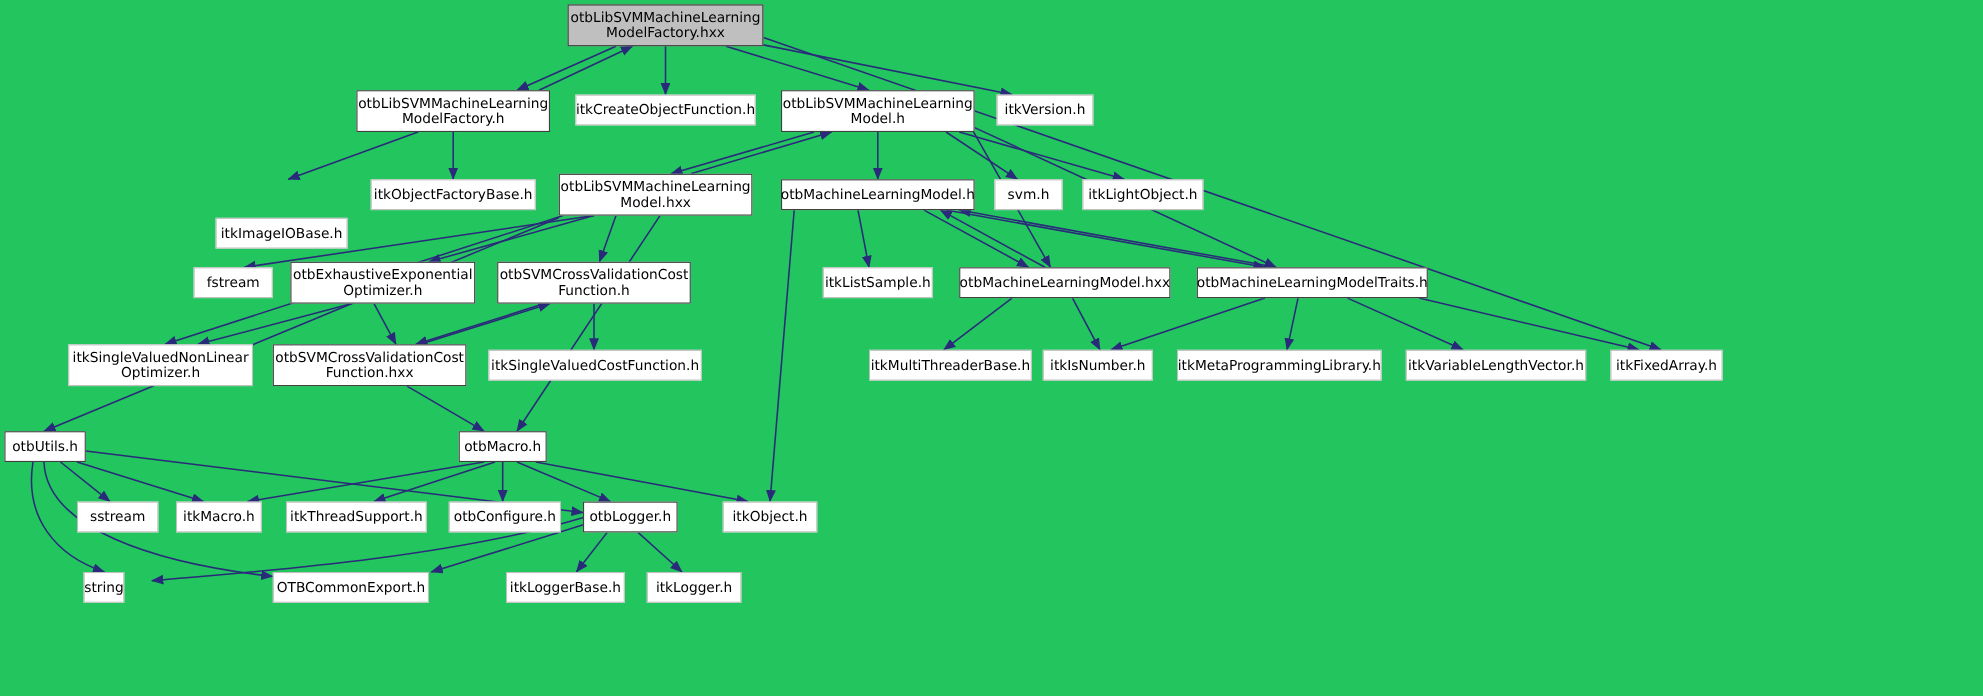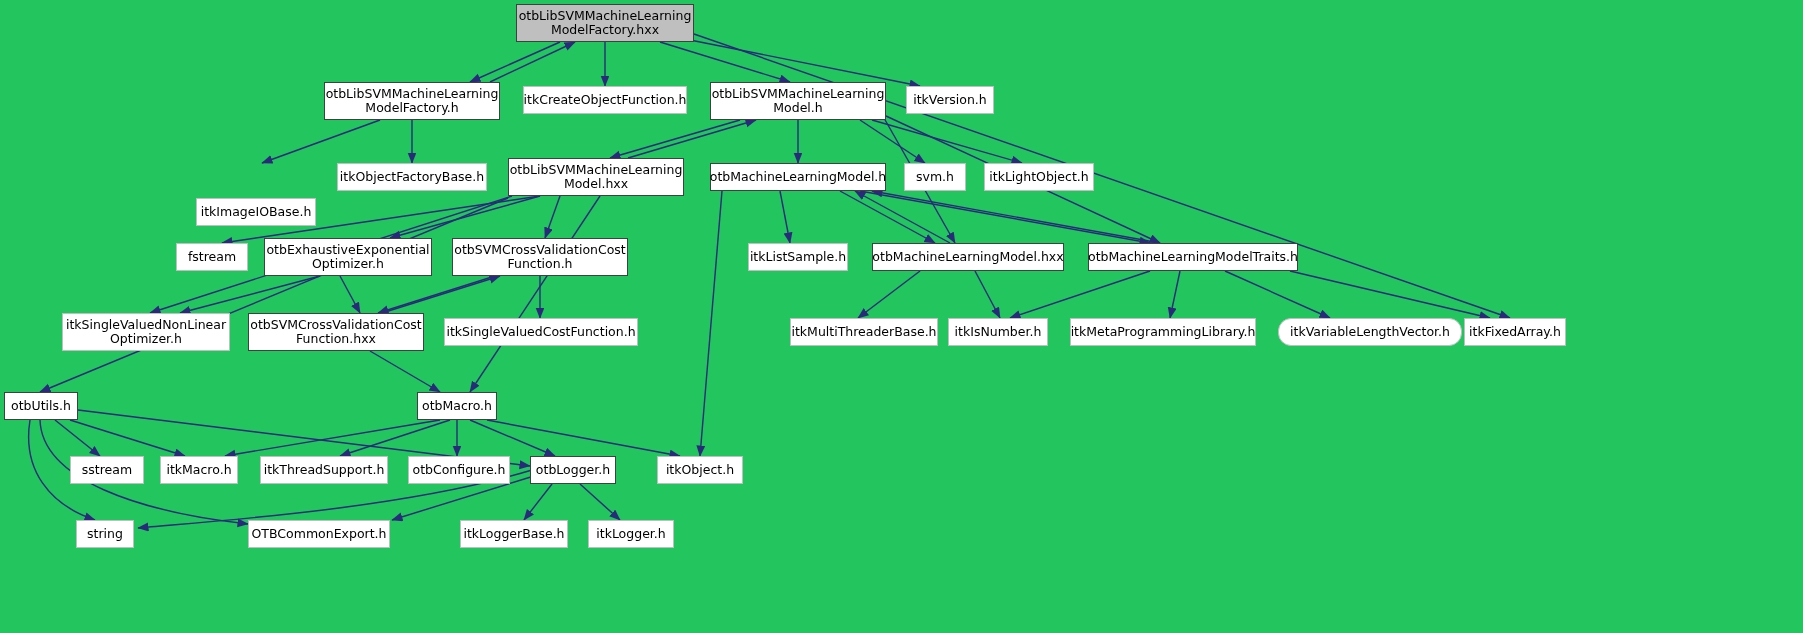--- a/index.html
+++ b/index.html
@@ -114,28 +114,28 @@
       <div class="node strong" style="left: 872px; top: 243px; width: 192px; height: 28px;">otbMachineLearningModel.hxx</div>
       <div class="node strong" style="left: 1088px; top: 243px; width: 210px; height: 28px;">otbMachineLearningModelTraits.h</div>
       <div class="node " style="left: 62px; top: 313px; width: 168px; height: 38px;">itkSingleValuedNonLinear
 Optimizer.h</div>
       <div class="node strong" style="left: 248px; top: 313px; width: 176px; height: 38px;">otbSVMCrossValidationCost
 Function.hxx</div>
       <div class="node " style="left: 444px; top: 318px; width: 194px; height: 28px;">itkSingleValuedCostFunction.h</div>
       <div class="node " style="left: 778px; top: 318px; width: 148px; height: 28px; margin-left: 12px;">itkMultiThreaderBase.h</div>
       <div class="node " style="left: 948px; top: 318px; width: 100px; height: 28px;">itkIsNumber.h</div>
       <div class="node " style="left: 1070px; top: 318px; width: 186px; height: 28px;">itkMetaProgrammingLibrary.h</div>
-      <div class="node " style="left: 1278px; top: 318px; width: 184px; height: 28px; border-radius: 13px;">itkVariableLengthVector.h</div>
+      <div class="node " style="left: 1278px; top: 318px; width: 164px; height: 28px;">itkVariableLengthVector.h</div>
       <div class="node " style="left: 1464px; top: 318px; width: 102px; height: 28px;">itkFixedArray.h</div>
       <div class="node strong" style="left: 4px; top: 392px; width: 74px; height: 28px;">otbUtils.h</div>
       <div class="node strong" style="left: 417px; top: 392px; width: 80px; height: 28px;">otbMacro.h</div>
       <div class="node " style="left: 70px; top: 456px; width: 74px; height: 28px;">sstream</div>
       <div class="node " style="left: 160px; top: 456px; width: 78px; height: 28px;">itkMacro.h</div>
       <div class="node " style="left: 260px; top: 456px; width: 128px; height: 28px;">itkThreadSupport.h</div>
       <div class="node " style="left: 408px; top: 456px; width: 102px; height: 28px;">otbConfigure.h</div>
       <div class="node strong" style="left: 530px; top: 456px; width: 86px; height: 28px;">otbLogger.h</div>
       <div class="node " style="left: 657px; top: 456px; width: 86px; height: 28px;">itkObject.h</div>
-      <div class="node " style="left: 76px; top: 520px; width: 58px; height: 28px;">string</div>
+      <div class="node " style="left: 76px; top: 520px; width: 37px; height: 28px;">string</div>
       <div class="node " style="left: 248px; top: 520px; width: 142px; height: 28px;">OTBCommonExport.h</div>
       <div class="node " style="left: 460px; top: 520px; width: 108px; height: 28px;">itkLoggerBase.h</div>
       <div class="node " style="left: 588px; top: 520px; width: 86px; height: 28px;">itkLogger.h</div>
     </div>
 </div>
 
 </body></html>

